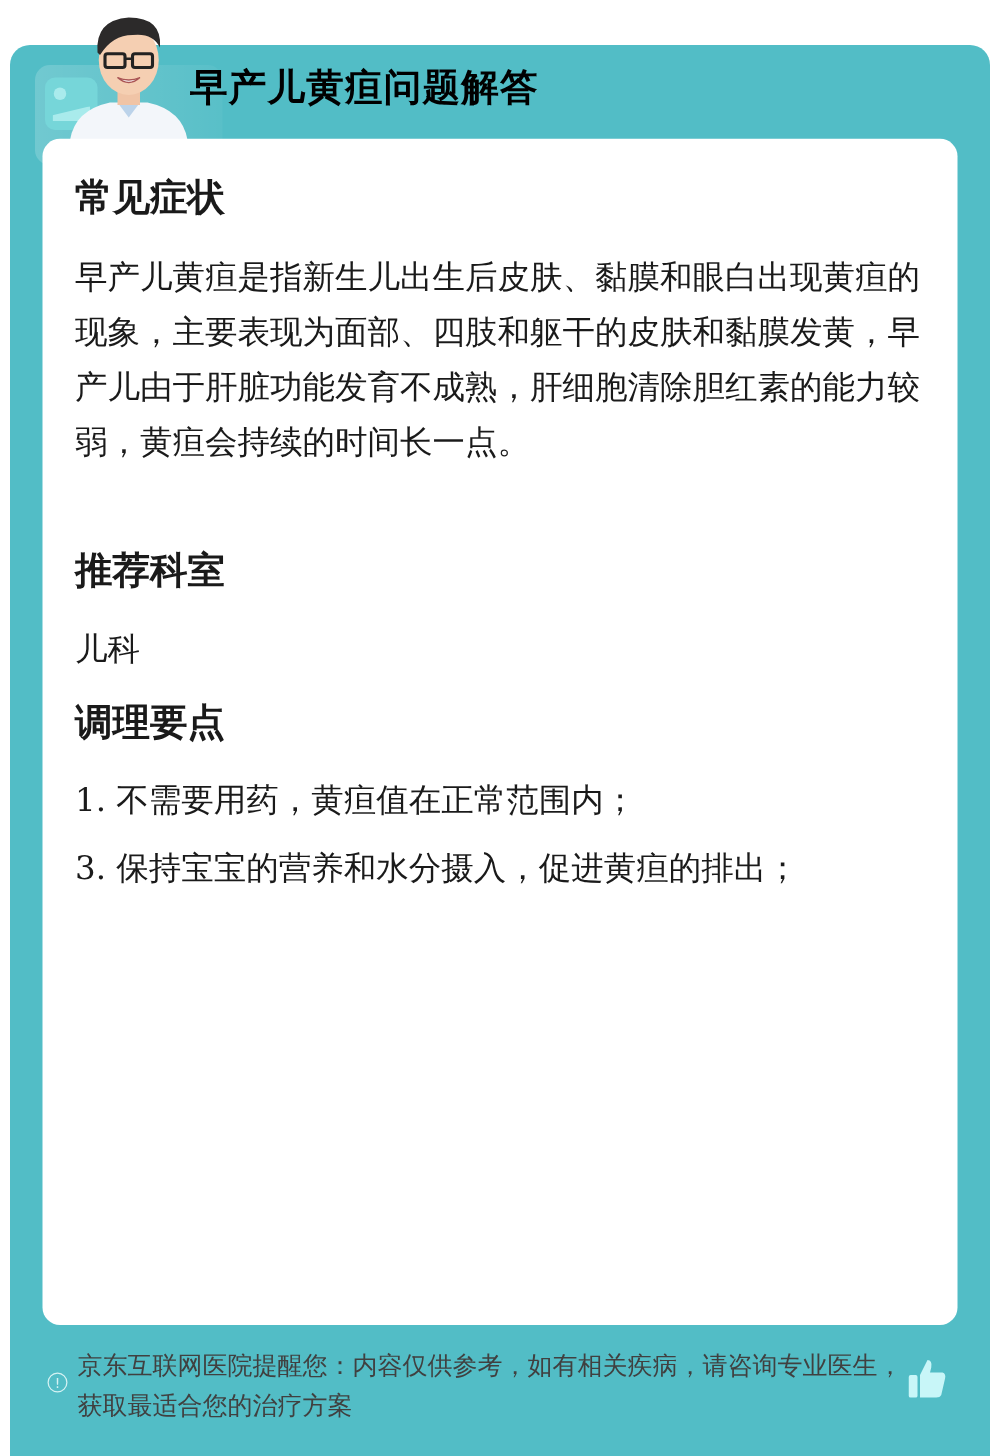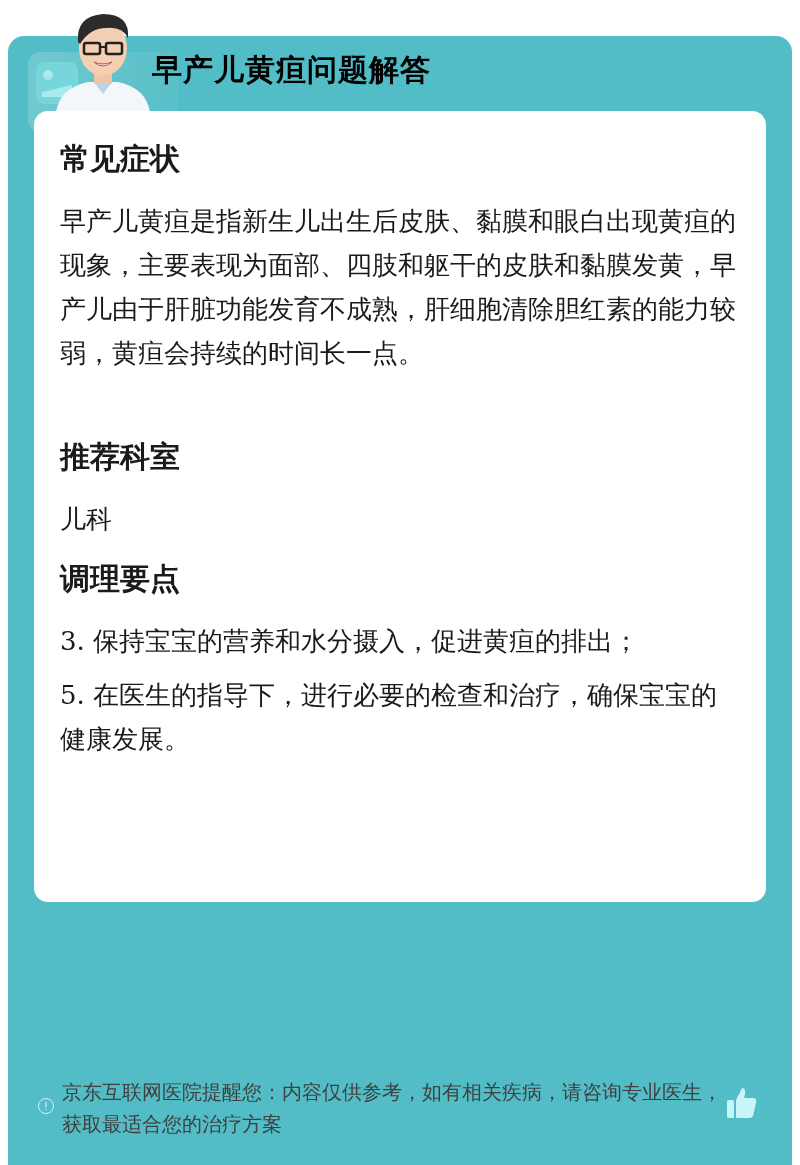--- a/index.html
+++ b/index.html
@@ -4,21 +4,21 @@
 <style>
   html,body{margin:0;padding:0;background:#ffffff;}
   body{width:800px;height:1165px;position:relative;overflow:hidden;font-family:"DejaVu Sans","Liberation Sans",sans-serif;}
   .outer{position:absolute;left:8px;top:36px;width:784px;height:1129px;background:#52bdc6;border-radius:16px 16px 0 0;}
   .banner-deco{position:absolute;left:20px;top:16px;width:150px;height:80px;border-radius:12px;background:linear-gradient(90deg,rgba(255,255,255,0.18),rgba(255,255,255,0.04));}
   .photo-icon{position:absolute;left:28px;top:26px;width:42px;height:42px;border-radius:8px;background:#76d6d9;}
   .photo-icon .sun{position:absolute;left:7px;top:8px;width:10px;height:10px;border-radius:50%;background:#a9ebec;}
   .photo-icon .mount{position:absolute;left:6px;bottom:7px;width:30px;height:12px;background:#a9ebec;clip-path:polygon(0 60%,100% 0,100% 100%,0 100%);}
   .avatar{position:absolute;left:48px;top:8px;width:110px;height:104px;}
   .title{position:absolute;left:152px;top:50px;color:#000000;font-size:30px;font-weight:bold;letter-spacing:1px;}
-  .card{position:absolute;left:34px;top:111px;width:732px;height:791px;background:#ffffff;border-radius:14px;}
+  .card{position:absolute;left:34px;top:111px;width:732px;height:949px;background:#ffffff;border-radius:14px;}
   .content{position:absolute;left:26px;top:22px;width:680px;color:#1a1a1a;}
   h2{margin:0;font-size:30px;font-weight:bold;line-height:44px;}
   p{margin:0;font-size:26px;line-height:44px;font-family:Liberation Mono, monospace;}
   .sec1-title{position:absolute;top:4px;}
   .sec1-body{position:absolute;top:68px;}
   .sec2-title{position:absolute;top:302px;text-align:center;}
   .sec2-body{position:absolute;top:366px;}
   .sec3-title{position:absolute;top:424px;}
   .list{position:absolute;top:486px;}
   .li{font-size:26px;line-height:44px;margin-bottom:10px;}
@@ -55,22 +55,22 @@
 <div class="card">
   <div class="content">
     <h2 class="sec1-title">常见症状</h2>
     <p class="sec1-body">早产儿黄疸是指新生儿出生后皮肤、黏膜和眼白出现黄疸的现象，主要表现为面部、四肢和躯干的皮肤和黏膜发黄，早产儿由于肝脏功能发育不成熟，肝细胞清除胆红素的能力较弱，黄疸会持续的时间长一点。</p>
 
     <h2 class="sec2-title">推荐科室</h2>
     <p class="sec2-body">儿科</p>
 
     <h2 class="sec3-title">调理要点</h2>
     <div class="list">
+      <div class="li"><span class="num">1.</span> <span>不需要用药，黄疸值在正常范围内；</span></div>
       <div class="li"><span class="num">3.</span> <span>保持宝宝的营养和水分摄入，促进黄疸的排出；</span></div>
-      <div class="li"><span class="num">5.</span> <span>在医生的指导下，进行必要的检查和治疗，确保宝宝的健康发展。</span></div>
     </div>
   </div>
 </div>
 
 <div class="info-icon">!</div>
 <div class="footer">京东互联网医院提醒您：内容仅供参考，如有相关疾病，请咨询专业医生，获取最适合您的治疗方案</div>
 <svg class="thumb-icon" viewBox="0 0 32 34">
   <rect x="1" y="14" width="7" height="18" rx="1.5" fill="#c8f6f8"></rect>
   <path d="M10 14 L16 2 Q20 2 19 8 L18 12 L28 12 Q31 13 30 17 L27 30 Q26 32 23 32 L10 32 Z" fill="#c8f6f8"></path>
 </svg>

